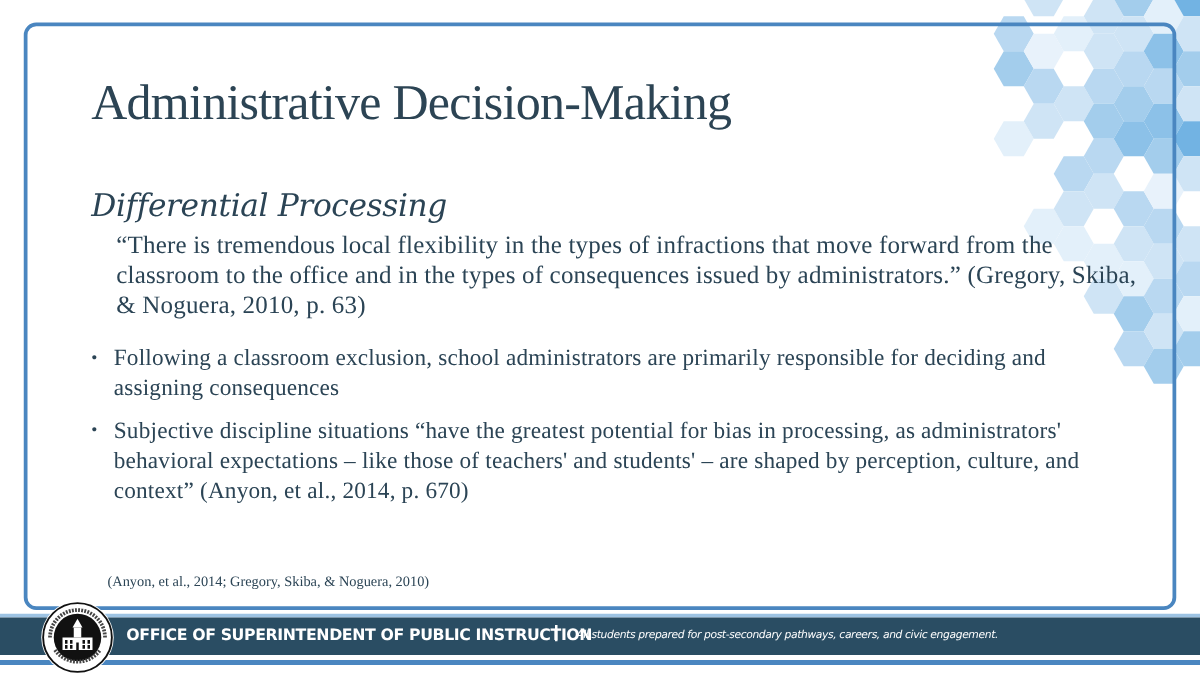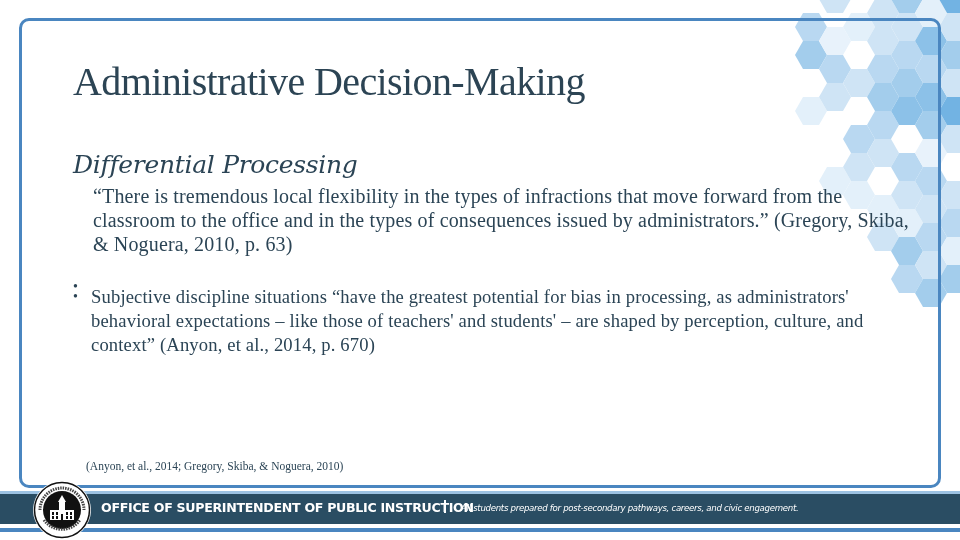--- a/index.html
+++ b/index.html
@@ -142,20 +142,21 @@
 
 <div class="frame"></div>
 
 <div class="title">Administrative Decision-Making</div>
 <div class="subtitle">Differential Processing</div>
 <div class="quote">“There is tremendous local flexibility in the types of infractions that move forward from the classroom to the office and in the types of consequences issued by administrators.” (Gregory, Skiba, &amp; Noguera, 2010, p. 63)</div>
 
 <ul class="bullets">
   <li>
     <span class="dot">•</span>
+    <span>Following a classroom exclusion, school administrators are primarily responsible for deciding and assigning consequences</span>
   </li>
   <li>
     <span class="dot">•</span>
     <span>Subjective discipline situations “have the greatest potential for bias in processing, as administrators' behavioral expectations – like those of teachers' and students' – are shaped by perception, culture, and context” (Anyon, et al., 2014, p. 670)</span>
   </li>
 </ul>
 
 <div class="citation">(Anyon, et al., 2014; Gregory, Skiba, &amp; Noguera, 2010)</div>
 
 <div class="footer-stripe-top"></div>

